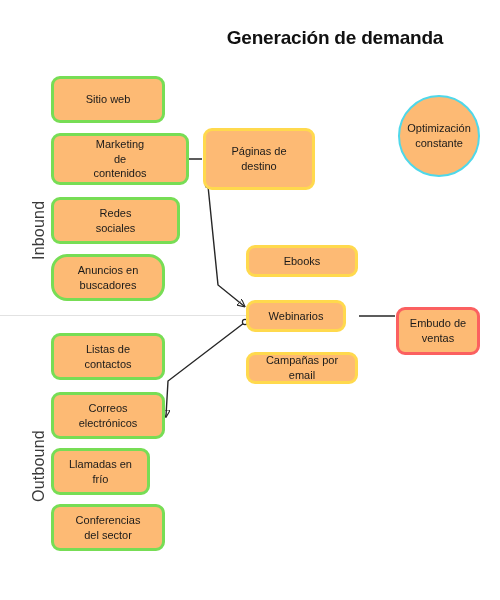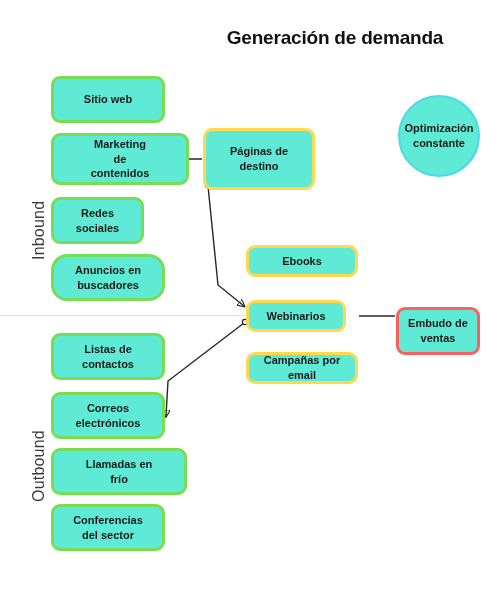--- a/index.html
+++ b/index.html
@@ -66,30 +66,30 @@
     top: 315px;
     width: 246px;
     height: 1px;
     background: #e2e2e2;
   }
 
   
   .node {
     position: absolute;
     box-sizing: border-box;
-    background: #5eead4;
+    background: #fdba74;
     border-style: solid;
     border-width: 3px;
     border-radius: 9px;
     display: flex;
     align-items: center;
     justify-content: center;
     text-align: center;
     font-size: 11px;
-    font-weight: bold;
+    font-weight: normal;
     line-height: 1.33;
     color: #1a1a1a;
     padding: 2px 4px;
   }
   .node .lbl { display: block; width: 100%; }
 
   .node.green  { border-color: #77dd55; }
   .node.yellow { border-color: #ffd94d; }
   .node.red    { border-color: #fb6060; margin-top: 8px; }
 
@@ -142,34 +142,34 @@
 
     <line x1="359" y1="316" x2="395" y2="316" style="stroke: rgb(38, 38, 38);"></line>
   </svg>
 
   <div class="node green" style="left: 51px; top: 76px; width: 114px; height: 47px; border-color: rgb(119, 221, 85);">
     <span class="lbl">Sitio web</span>
   </div>
   <div class="node green" style="left: 51px; top: 133px; width: 138px; height: 52px; border-color: rgb(119, 221, 85);">
     <span class="lbl">Marketing<br>de<br>contenidos</span>
   </div>
-  <div class="node green" style="left: 51px; top: 197px; width: 93px; height: 47px; border-color: rgb(119, 221, 85);">
+  <div class="node green" style="left: 51px; top: 197px; width: 129px; height: 47px; border-color: rgb(119, 221, 85);">
     <span class="lbl">Redes<br>sociales</span>
   </div>
   <div class="node green" style="left: 51px; top: 254px; width: 114px; height: 47px; border-color: rgb(119, 221, 85); border-radius: 16px;">
     <span class="lbl">Anuncios en<br>buscadores</span>
   </div>
 
   <div class="node green" style="left: 51px; top: 333px; width: 114px; height: 47px; border-color: rgb(119, 221, 85);">
     <span class="lbl">Listas de<br>contactos</span>
   </div>
   <div class="node green" style="left: 51px; top: 392px; width: 114px; height: 47px; border-color: rgb(119, 221, 85);">
     <span class="lbl">Correos<br>electrónicos</span>
   </div>
-  <div class="node green" style="left: 51px; top: 448px; width: 136px; height: 47px; border-color: rgb(119, 221, 85); border-radius: 9px;">
+  <div class="node green" style="left: 51px; top: 448px; width: 99px; height: 47px; border-color: rgb(119, 221, 85); border-radius: 9px;">
     <span class="lbl">Llamadas en<br>frío</span>
   </div>
   <div class="node green" style="left: 51px; top: 504px; width: 114px; height: 47px; border-color: rgb(119, 221, 85);">
     <span class="lbl">Conferencias<br>del sector</span>
   </div>
 
   <div class="node yellow" style="left: 203px; top: 128px; width: 112px; height: 62px; border-color: rgb(255, 217, 77);">
     <span class="lbl">Páginas de<br>destino</span>
   </div>
   <div class="node yellow" style="left: 246px; top: 245px; width: 112px; height: 32px; border-color: rgb(255, 217, 77);">

